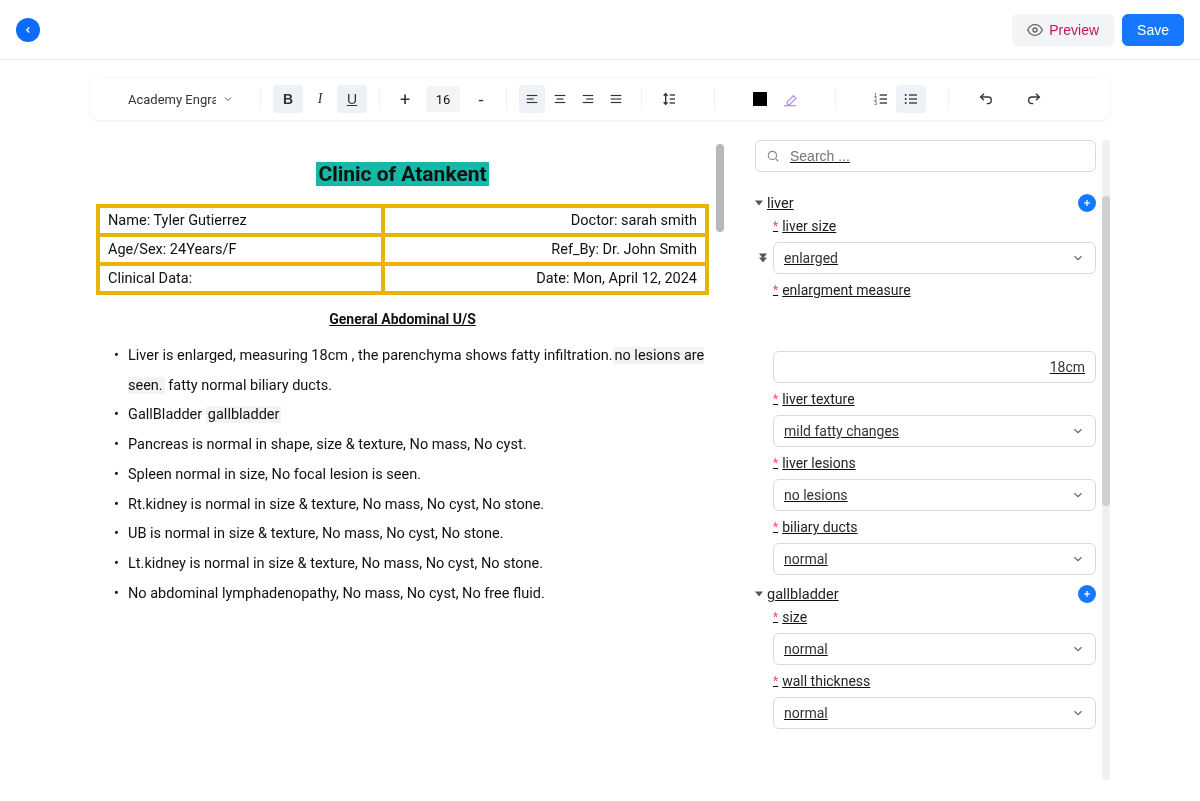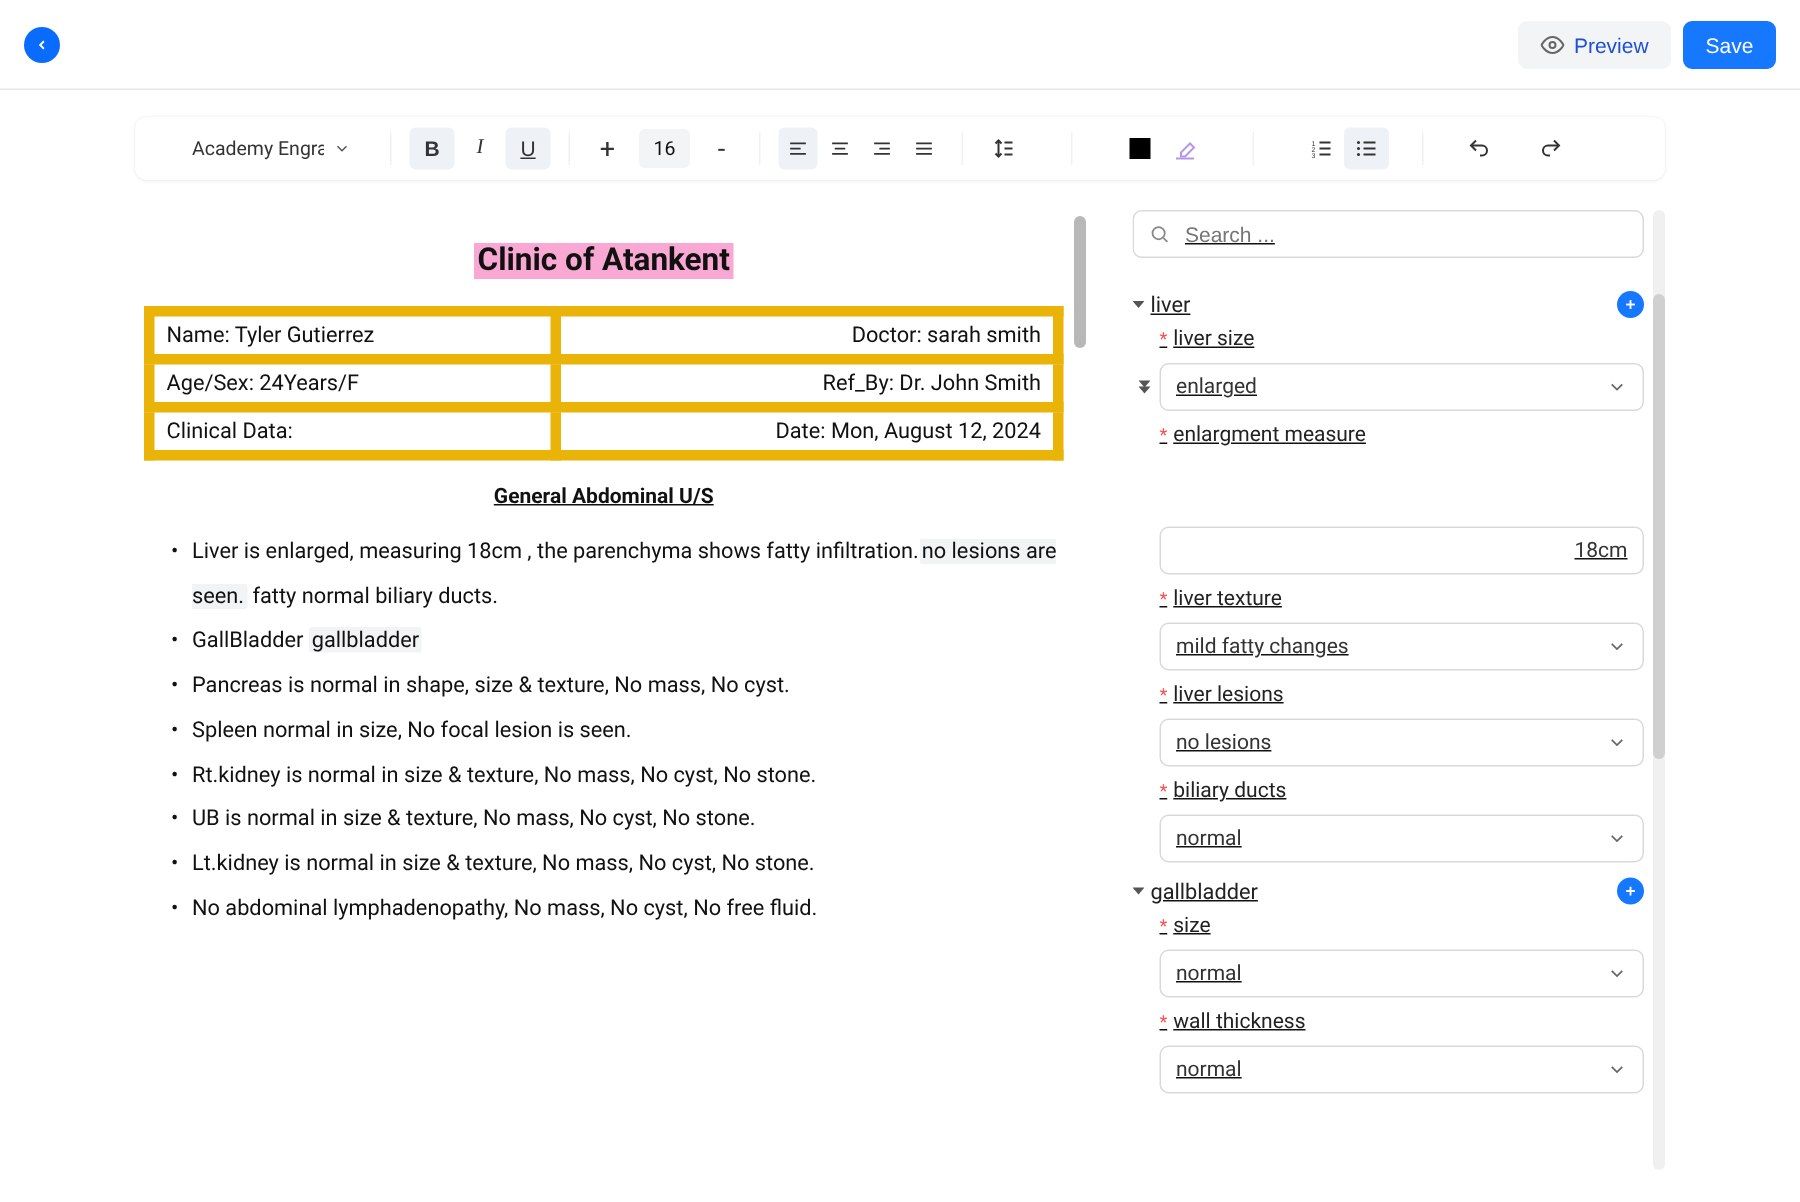--- a/index.html
+++ b/index.html
@@ -16,21 +16,21 @@
   body{width:1200px;height:801px;overflow:hidden;}
 
   .header{
     height:60px;border-bottom:1px solid var(--border);
     display:flex;align-items:center;justify-content:space-between;
     padding:0 16px;
   }
   .back-btn{width:24px;height:24px;border-radius:50%;background:var(--blue-circle);display:flex;align-items:center;justify-content:center;cursor:pointer;}
   .header-right{display:flex;gap:8px;}
   .btn{height:32px;border-radius:6px;border:1px solid var(--border2);background:#fff;padding:0 14px;font-size:14px;display:flex;align-items:center;gap:6px;cursor:pointer;color:#333;}
-  .btn-default{background:#f3f4f6;border-color:#f3f4f6;color:#1d4ed8;}
+  .btn-default{background:#f3f4f6;border-color:#f3f4f6;color:#be185d;}
   .btn-primary{background:var(--primary);border-color:var(--primary);color:#fff;}
 
   .content{padding:18px 90px 0 90px;}
 
   .toolbar{
     height:42px;background:#fff;border-radius:8px;box-shadow:0 0 2px rgba(0,0,0,.08),0 1px 3px rgba(0,0,0,.04);
     display:flex;align-items:center;padding:0 8px;gap:0;position:relative;
   }
   .tgroup{display:flex;align-items:center;gap:2px;}
   .divider{width:1px;height:22px;background:#f1f1f1;margin:0 12px;}
@@ -43,25 +43,25 @@
   .plusminus{font-size:18px;color:#333;width:26px;text-align:center;cursor:pointer;user-select:none;}
   .color-sq{width:14px;height:14px;background:#000;}
 
   .main{display:flex;gap:30px;margin-top:20px;height:660px;}
 
   .doc-wrap{flex:0 0 635px;display:flex;}
   .doc{flex:1;background:#fff;border-radius:4px;padding:16px 6px 16px 6px;overflow-y:auto;}
   .doc-scroll{width:10px;display:flex;justify-content:center;}
   .thumb{width:8px;height:88px;background:#b8b8b8;border-radius:4px;margin-top:4px;}
 
-  .clinic-title{font-size:21px;font-weight:700;background:#f9a8d4;display:inline-block;padding:0 2px;text-align:left;}
+  .clinic-title{font-size:21px;font-weight:700;background:#14b8a6;display:inline-block;padding:0 2px;text-align:left;}
   .title-row{text-align:center;margin:6px 0 18px 0;}
 
   .info-table{width:100%;border-collapse:collapse;font-size:14.5px;}
-  .info-table td{border:7px solid #eab308;padding:4px 8px;}
+  .info-table td{border:4px solid #eab308;padding:4px 8px;}
   .info-table td:last-child{text-align:right;}
   .subheading{text-align:center;font-weight:700;text-decoration:underline;font-size:14px;margin:16px 0 14px 0;}
 
   .bullets{list-style:none;padding:0 0 0 24px;margin:0;}
   .bullets li{position:relative;font-size:14.5px;line-height:2.05;padding-left:8px;}
   .bullets li::before{content:"•";position:absolute;left:-6px;top:0;}
   .placeholder{background:#f1f3f4;border-radius:2px;padding:0 2px;}
 
   .sidebar{flex:1;display:flex;gap:6px;padding-right:0;text-decoration:underline;}
   .sidebar-inner{flex:1;display:flex;flex-direction:column;gap:12px;overflow-y:auto;}
@@ -226,21 +226,21 @@
               <tr>
             <td>Name: Tyler Gutierrez</td>
             <td>Doctor: sarah smith</td>
           </tr>
           <tr>
             <td>Age/Sex: 24Years/F</td>
             <td>Ref_By: Dr. John  Smith</td>
           </tr>
           <tr>
             <td>Clinical Data:</td>
-            <td>Date: Mon, August 12, 2024</td>
+            <td>Date: Mon, April 12, 2024</td>
           </tr>
         </tbody>
           </table>
         <div class="subheading">General Abdominal U/S</div>
         <ul class="bullets" id="bullets">
             <li><span>Liver is enlarged, measuring 18cm , the parenchyma shows fatty infiltration.</span><span class="placeholder">no lesions are seen.</span><span> fatty normal biliary ducts.</span></li>
             <li><span>GallBladder </span><span class="placeholder">gallbladder</span></li>
             <li><span>Pancreas is normal in shape, size &amp; texture, No mass, No cyst.</span></li>
             <li><span>Spleen normal in size, No focal lesion is seen.</span></li>
             <li><span>Rt.kidney  is normal in size &amp; texture, No mass, No cyst, No stone.</span></li>

